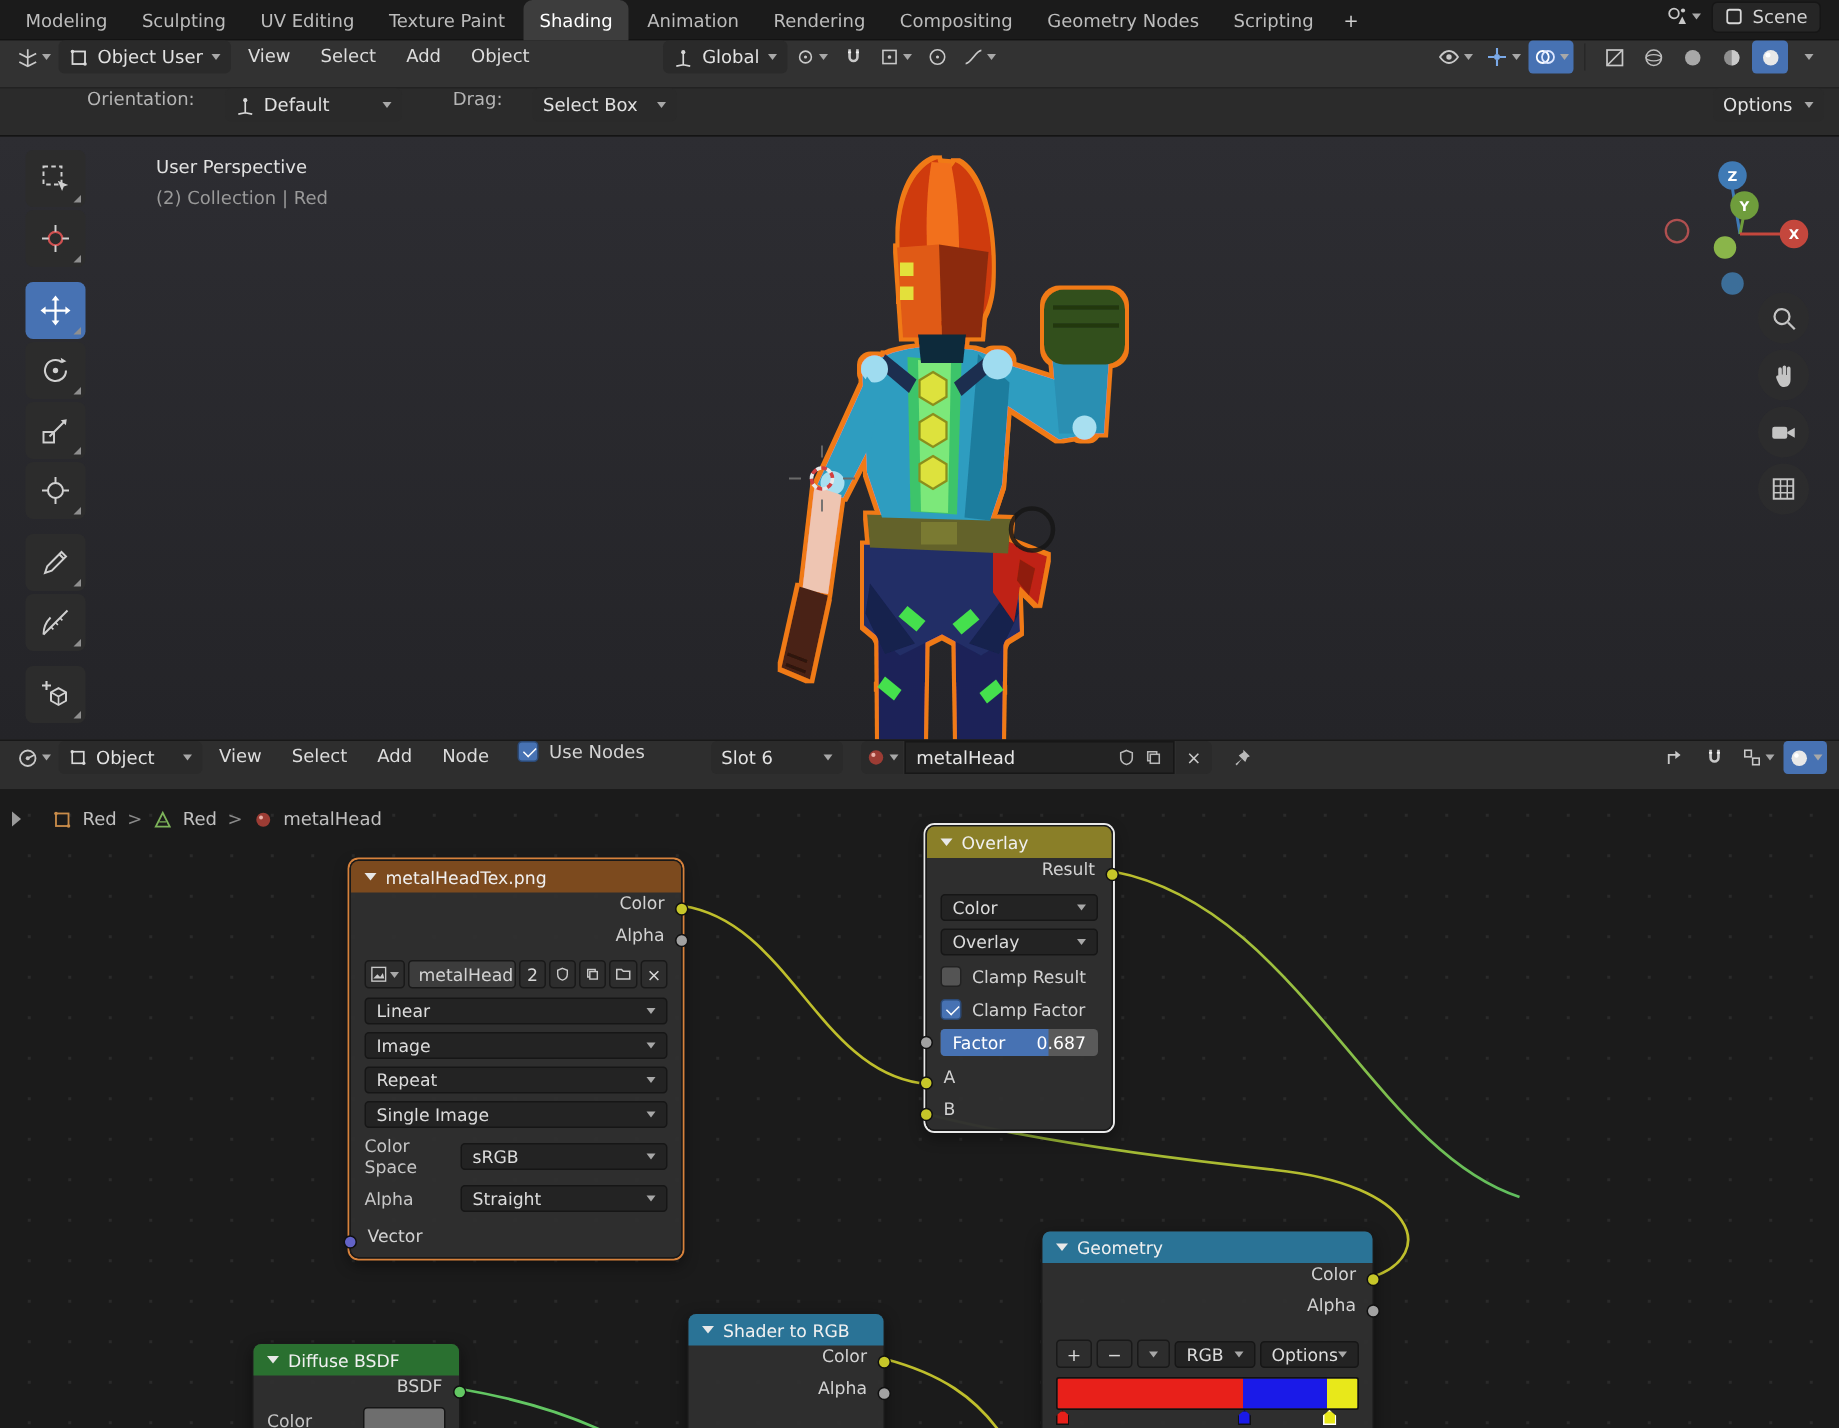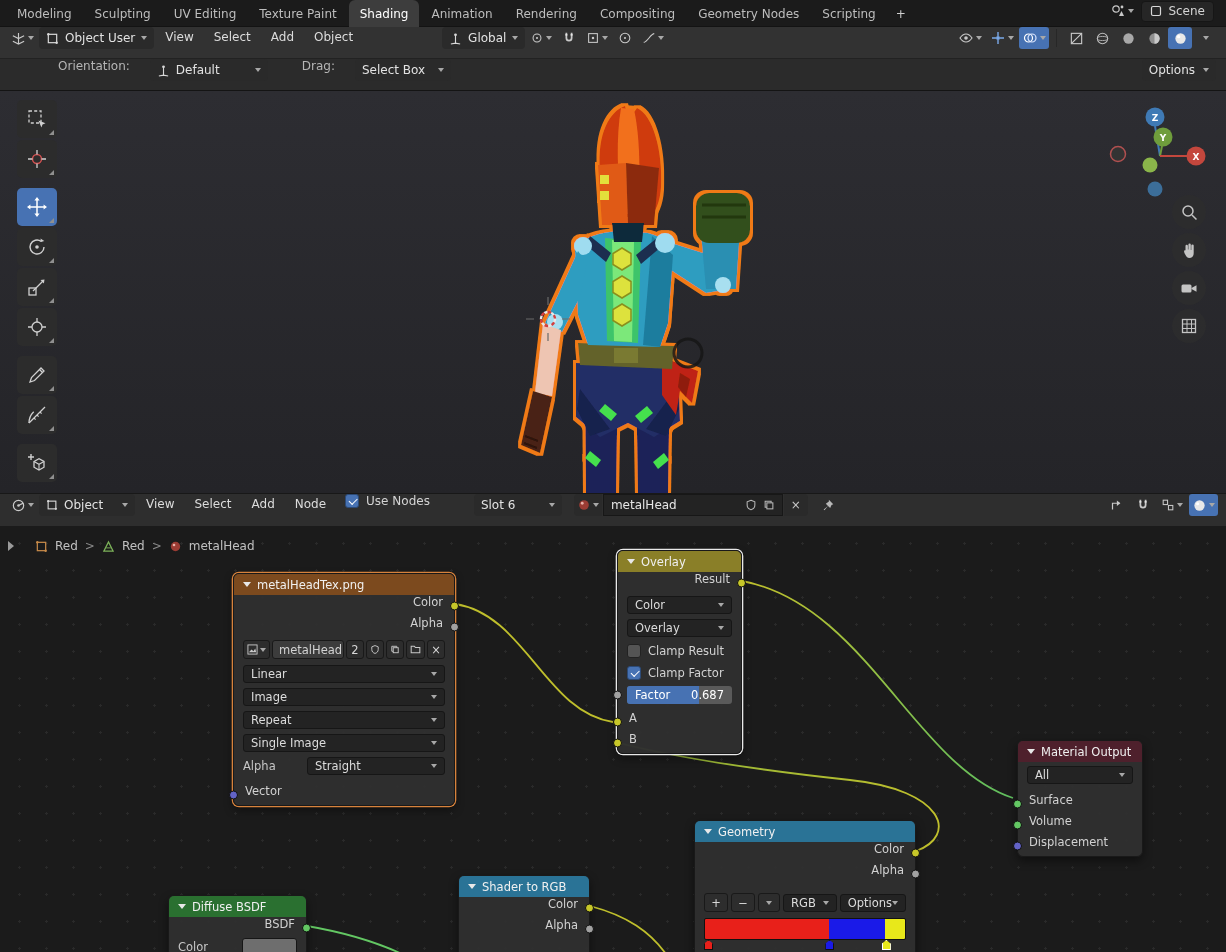--- a/index.html
+++ b/index.html
@@ -265,20 +265,24 @@
       <span>Select Box</span>
       <span class="cv"></span>
     </div>
     <div class="hdd" style="margin-left:auto;gap:8px">
       <span>Options</span>
       <span class="cv"></span>
     </div>
   </div>
 
   <div class="viewport">
+    <div class="vp-label">
+      <div class="l1">User Perspective</div>
+      <div class="l2">(2) Collection | Red</div>
+    </div>
 
     <div class="tcol">
       <div class="tbtn">
         <svg width="22" height="22" viewBox="0 0 22 22">
           <rect x="3" y="3" width="12" height="12" fill="none" stroke="#d0d0d0" stroke-width="1.3" stroke-dasharray="3 2.2"></rect>
           <path d="M12.5 12.5l7 2.8-3 1.1-1.1 3z" fill="#d0d0d0"></path>
         </svg>
       </div>
       <div class="tbtn">
         <svg width="22" height="22" viewBox="0 0 22 22">
@@ -638,20 +642,27 @@
         </div>
         <div class="dd">
           <span>Repeat</span>
             <span class="cv"></span>
         </div>
         <div class="dd">
           <span>Single Image</span>
             <span class="cv"></span>
         </div>
         <div class="lblrow">
+          <span class="lbl">Color Space</span>
+          <div class="dd">
+            <span>sRGB</span>
+              <span class="cv"></span>
+          </div>
+        </div>
+        <div class="lblrow">
           <span class="lbl">Alpha</span>
           <div class="dd">
             <span>Straight</span>
               <span class="cv"></span>
           </div>
         </div>
       </div>
       <div class="nrow" style="padding-bottom:4px">
         <i class="sock l" style="background:var(--socket-vector,#6363c7)"></i>
         <span>Vector</span>
@@ -696,44 +707,20 @@
       <div class="nrow" style="margin-top:-2px">
         <i class="sock l" style="background:var(--socket-color,#c7c729)"></i>
         <span>A</span>
       </div>
       <div class="nrow" style="padding-bottom:4px">
         <i class="sock l" style="background:var(--socket-color,#c7c729)"></i>
         <span>B</span>
       </div>
     </div>
 
-    <div class="node" style="left:1017px;top:214px;width:126px">
-      <div class="nhead" style="background:var(--node-output-header,#4e202c)">
-        <span class="nchev"></span>
-        <span>Material Output</span>
-      </div>
-      <div class="nwidgets" style="padding-top:4px">
-        <div class="dd">
-          <span>All</span>
-            <span class="cv"></span>
-        </div>
-      </div>
-      <div class="nrow">
-        <i class="sock l" style="background:var(--socket-shader,#63c763)"></i>
-        <span>Surface</span>
-      </div>
-      <div class="nrow">
-        <i class="sock l" style="background:var(--socket-shader,#63c763)"></i>
-        <span>Volume</span>
-      </div>
-      <div class="nrow" style="padding-bottom:4px">
-        <i class="sock l" style="background:var(--socket-vector,#6363c7)"></i>
-        <span>Displacement</span>
-      </div>
-    </div>
 
     <div class="node" style="left:694px;top:294px;width:222px;height:140px">
       <div class="nhead" style="background:var(--node-converter-header,#2a7396)">
         <span class="nchev"></span>
         <span>Geometry</span>
       </div>
       <div class="nrow out">
           <span>Color</span>
         <i class="sock r" style="background:var(--socket-color,#c7c729)"></i>
         </div>

